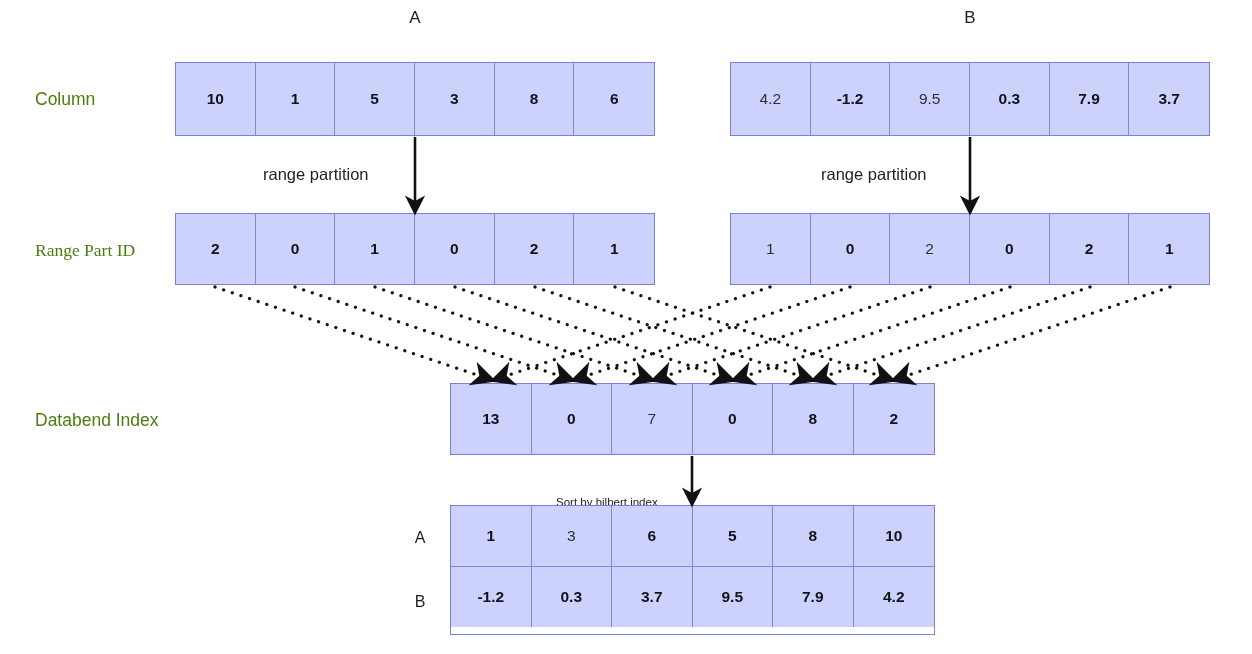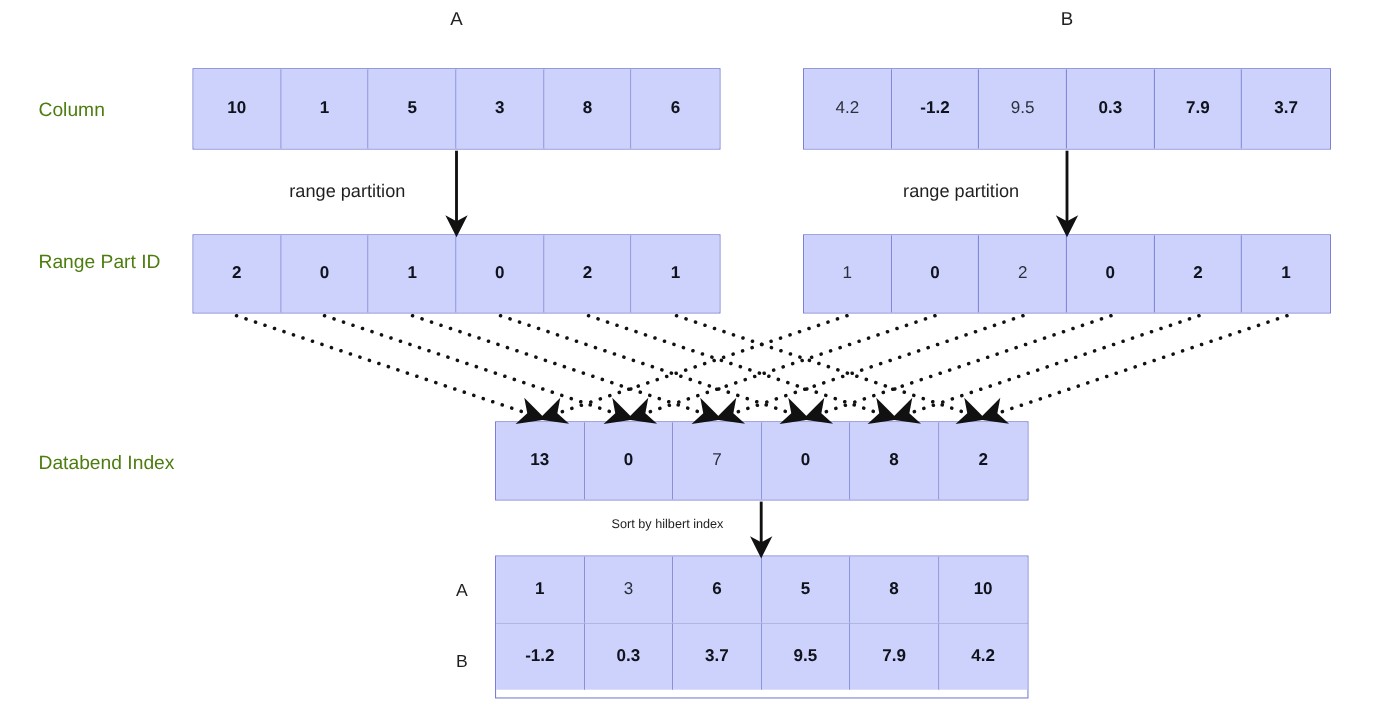--- a/index.html
+++ b/index.html
@@ -58,26 +58,26 @@
 </style>
 </head>
 <body>
 
 <div id="stage">
 
   <div class="hdr" style="left:375px;top:8px;width:80px;">A</div>
   <div class="hdr" style="left:930px;top:8px;width:80px;">B</div>
 
   <div class="rowlabel" style="left:35px;top:89px;">Column</div>
-  <div class="rowlabel" style="left:35px;top:228px;">Range Part ID</div>
+  <div class="rowlabel" style="left:35px;top:240px;font-family:Liberation Serif, serif;">Range Part ID</div>
   <div class="rowlabel" style="left:35px;top:410px;">Databend Index</div>
 
   <div class="edgelabel" style="left:263px;top:165px;">range partition</div>
   <div class="edgelabel" style="left:821px;top:165px;">range partition</div>
-  <div class="edgelabel small" style="left:556px;top:471px;">Sort by hilbert index</div>
+  <div class="edgelabel small" style="left:556px;top:496px;">Sort by hilbert index</div>
 
   <div class="grid" id="grid-column-a" style="left:175px;top:62px;width:480px;height:74px;">
       <div class="cell" style="width: 80px;">10</div>
       <div class="cell" style="width: 80px;">1</div>
       <div class="cell" style="width: 80px;">5</div>
       <div class="cell" style="width: 80px;">3</div>
       <div class="cell" style="width: 80px;">8</div>
       <div class="cell" style="width: 80px;">6</div>
     </div>
 

